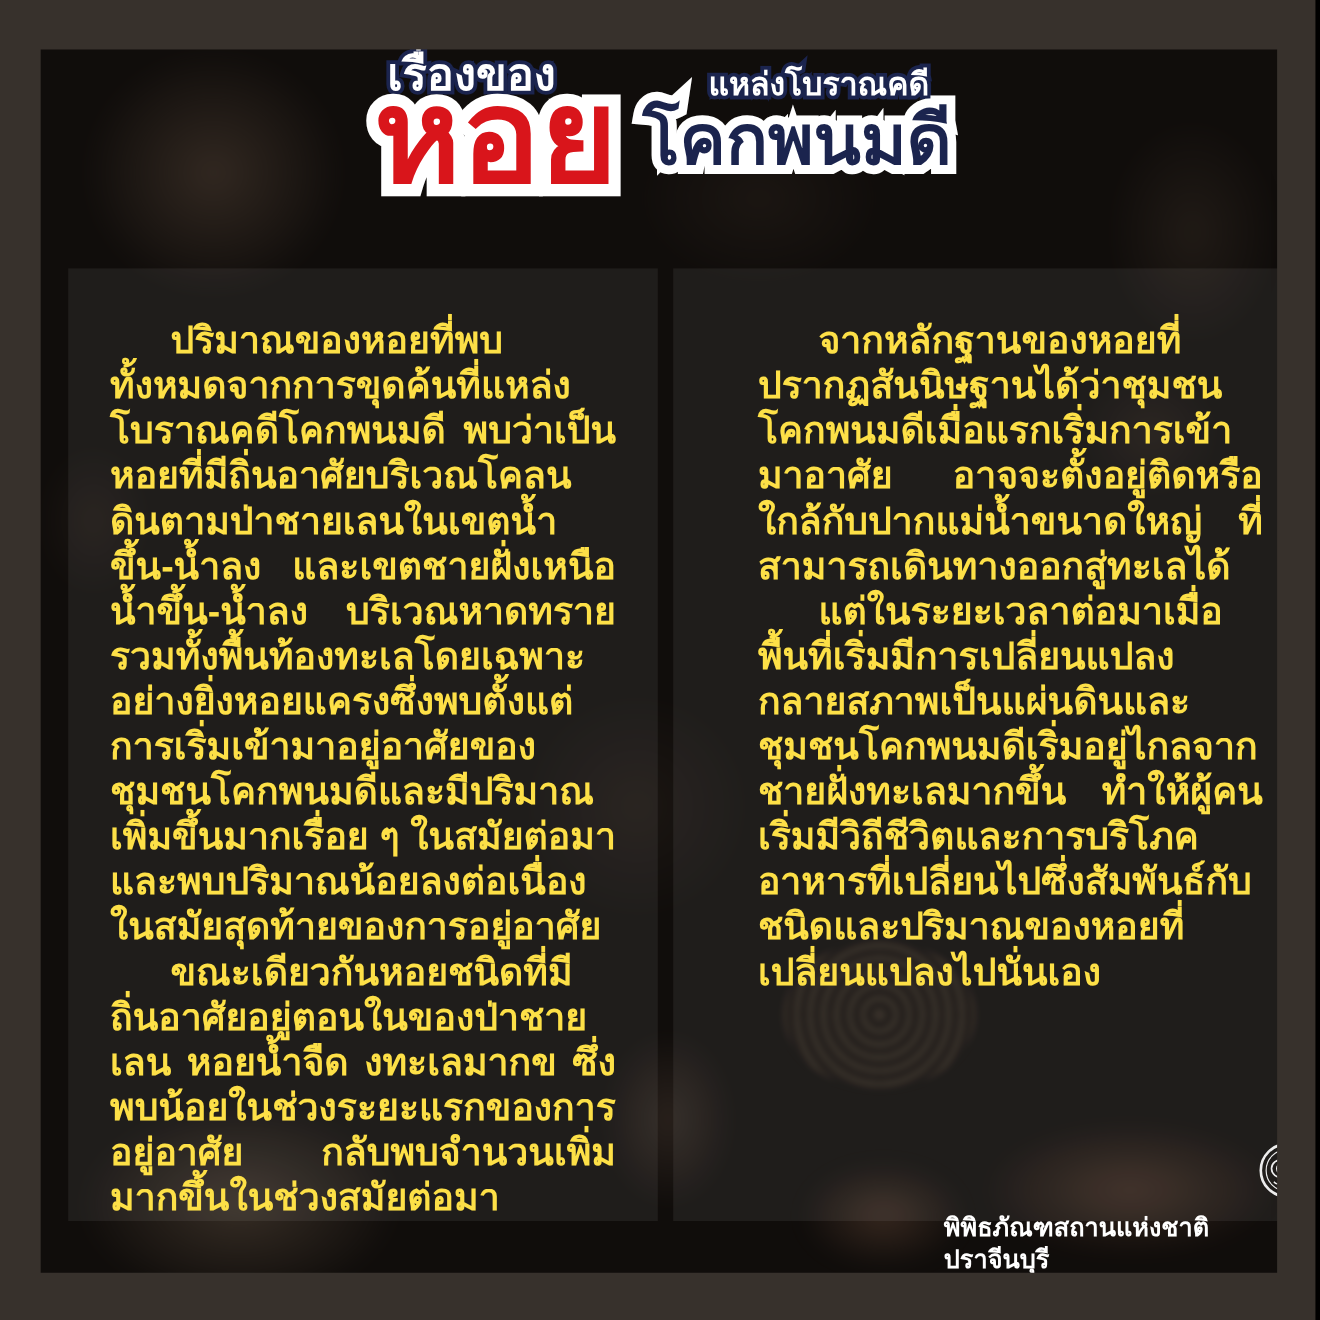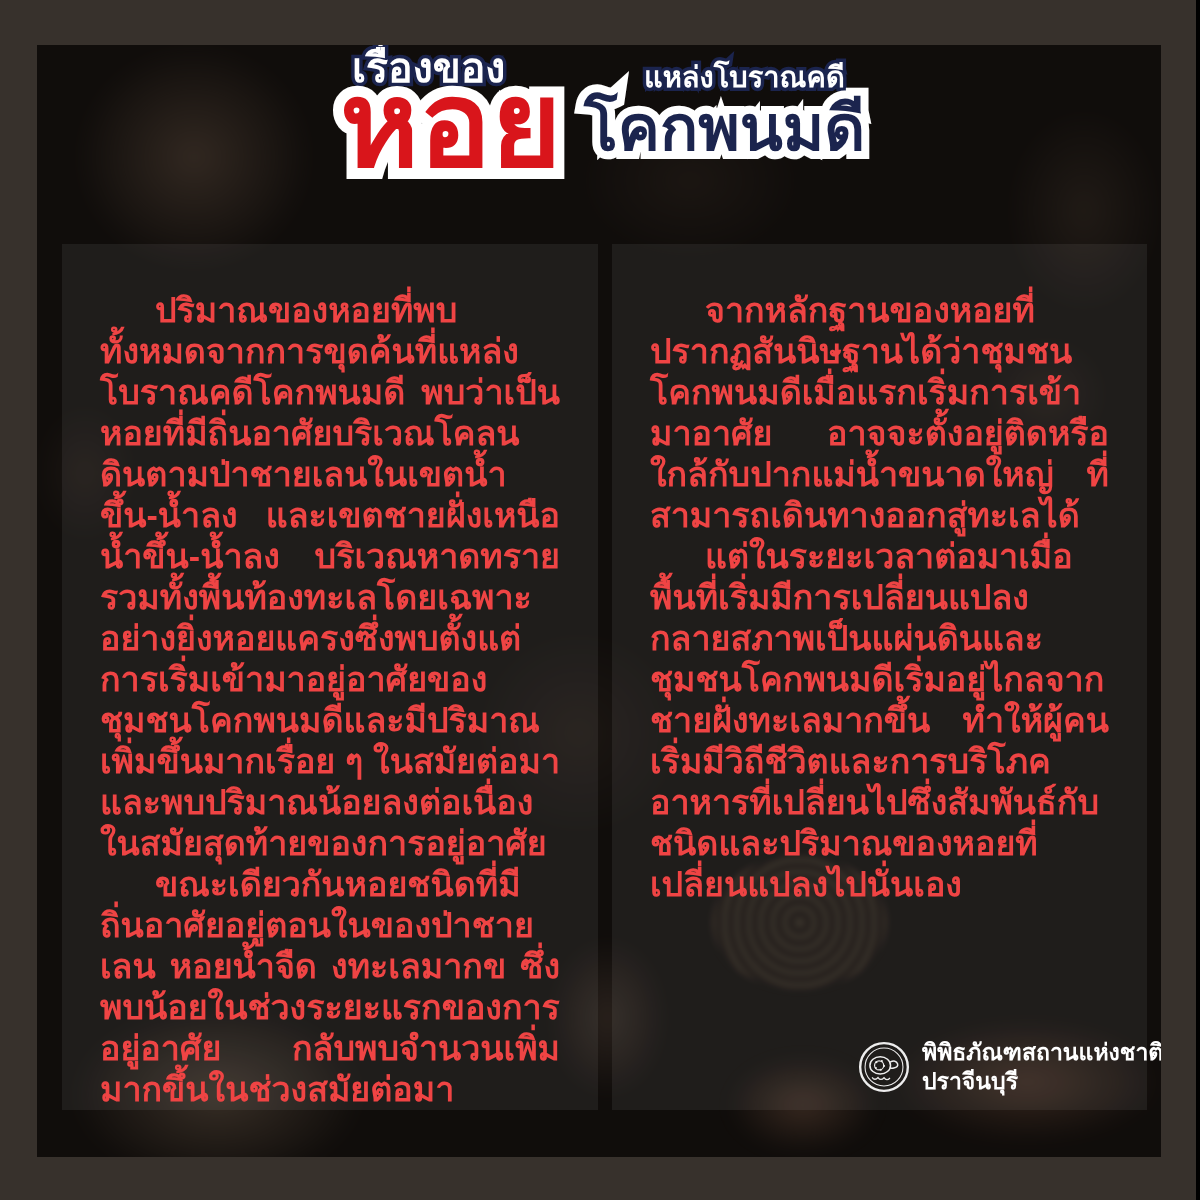--- a/index.html
+++ b/index.html
@@ -37,26 +37,26 @@
   .shell-word .fill{color:#d9151b;}
   .site-kicker{left:644px; top:62px; font-size:29px;}
   .site-kicker .stroke{-webkit-text-stroke:7px #1b244e; color:#1b244e;}
   .site-kicker .fill{color:#ffffff;}
   .site-name{left:584px; top:94px; font-size:63px;}
   .site-name .stroke{-webkit-text-stroke:16px #ffffff; color:#ffffff;}
   .site-name .fill{color:#1b244e;}
   
   .panel{position:absolute; top:244px; height:866px; background:rgba(255,255,255,.065); overflow:hidden; z-index:1;}
   .panel-left{left:62px;  width:536px;}
-  .panel-right{left:612px; width:535px;}
+  .panel-right{left:612px; width:535px;padding-left:39px;}
   .col{padding:46px 38px 0 38px; font-size:34px; line-height:41px; font-weight:600;
-       color:#ef4444; text-align:justify;}
+       color:#fde047; text-align:justify;}
   .col p{margin:0; text-indent:55px; overflow-wrap:anywhere;}
   
-  .credit{position:absolute; left:858px; top:1038px; z-index:3; display:flex; align-items:center; gap:12px; color:#ffffff;}
+  .credit{position:absolute; left:858px; top:1038px; z-index:3; display:flex; align-items:flex-end; gap:12px; color:#ffffff;flex-direction:column;}
   .credit svg{width:52px; height:52px; flex:none; opacity:.92;}
   .credit .th{font-size:23px; font-weight:700; line-height:1.25;}
   .credit .en{font-size:18.5px; font-weight:700; letter-spacing:1.5px; margin-top:3px; line-height:1.2;}
 </style>
 </head>
 <body>
 
 <div class="poster">
 
   <div class="shell sh1"></div>

